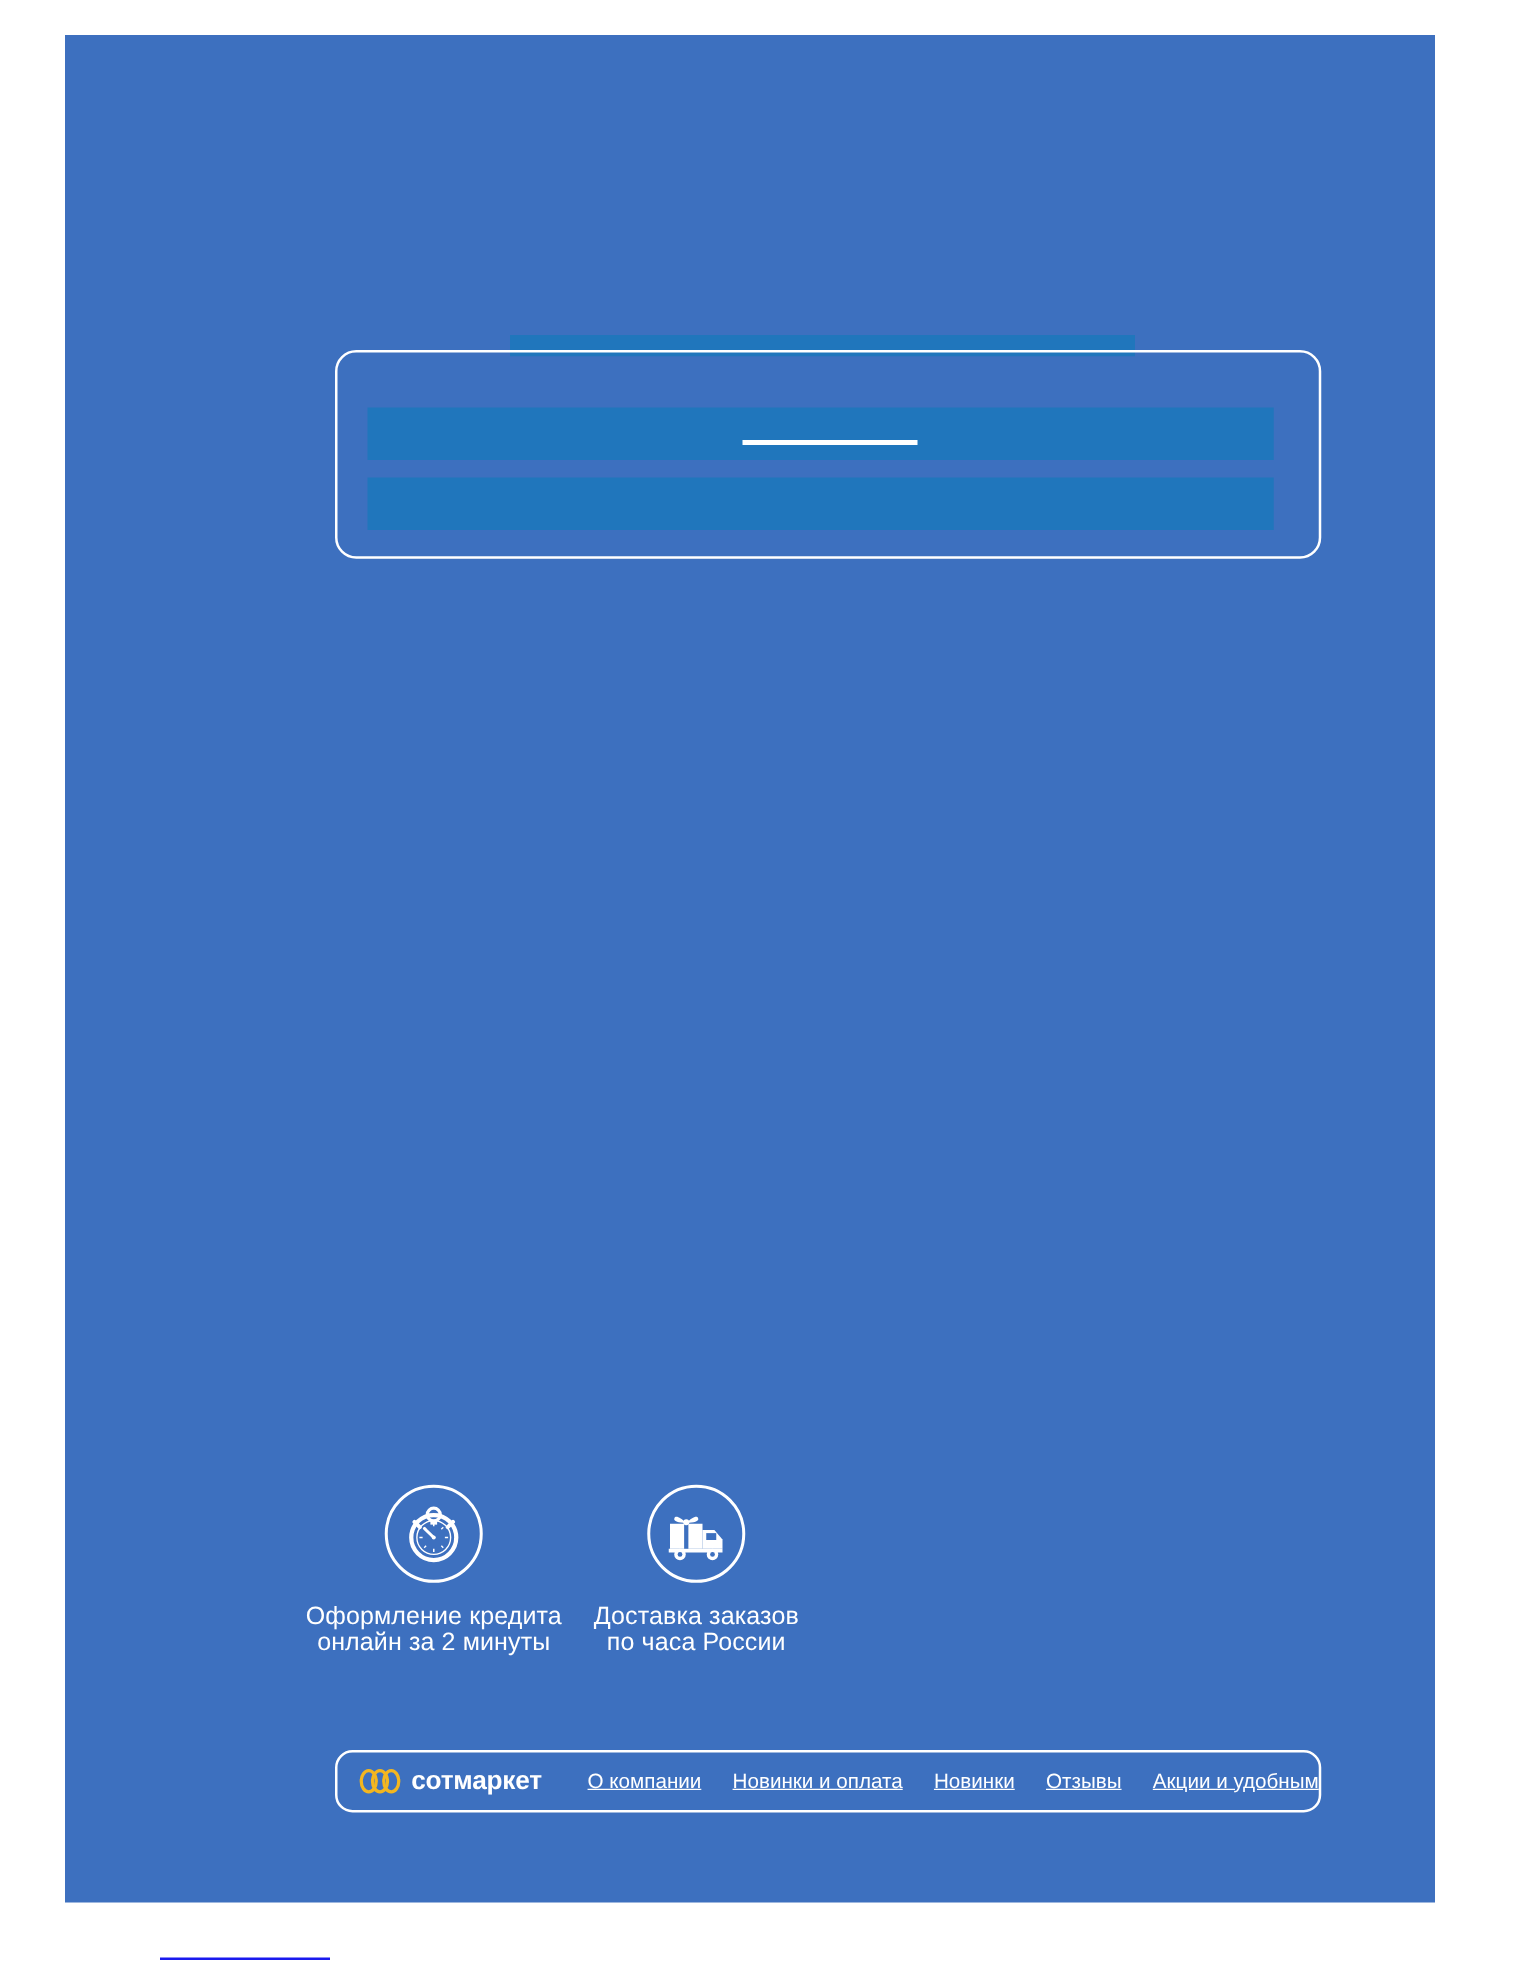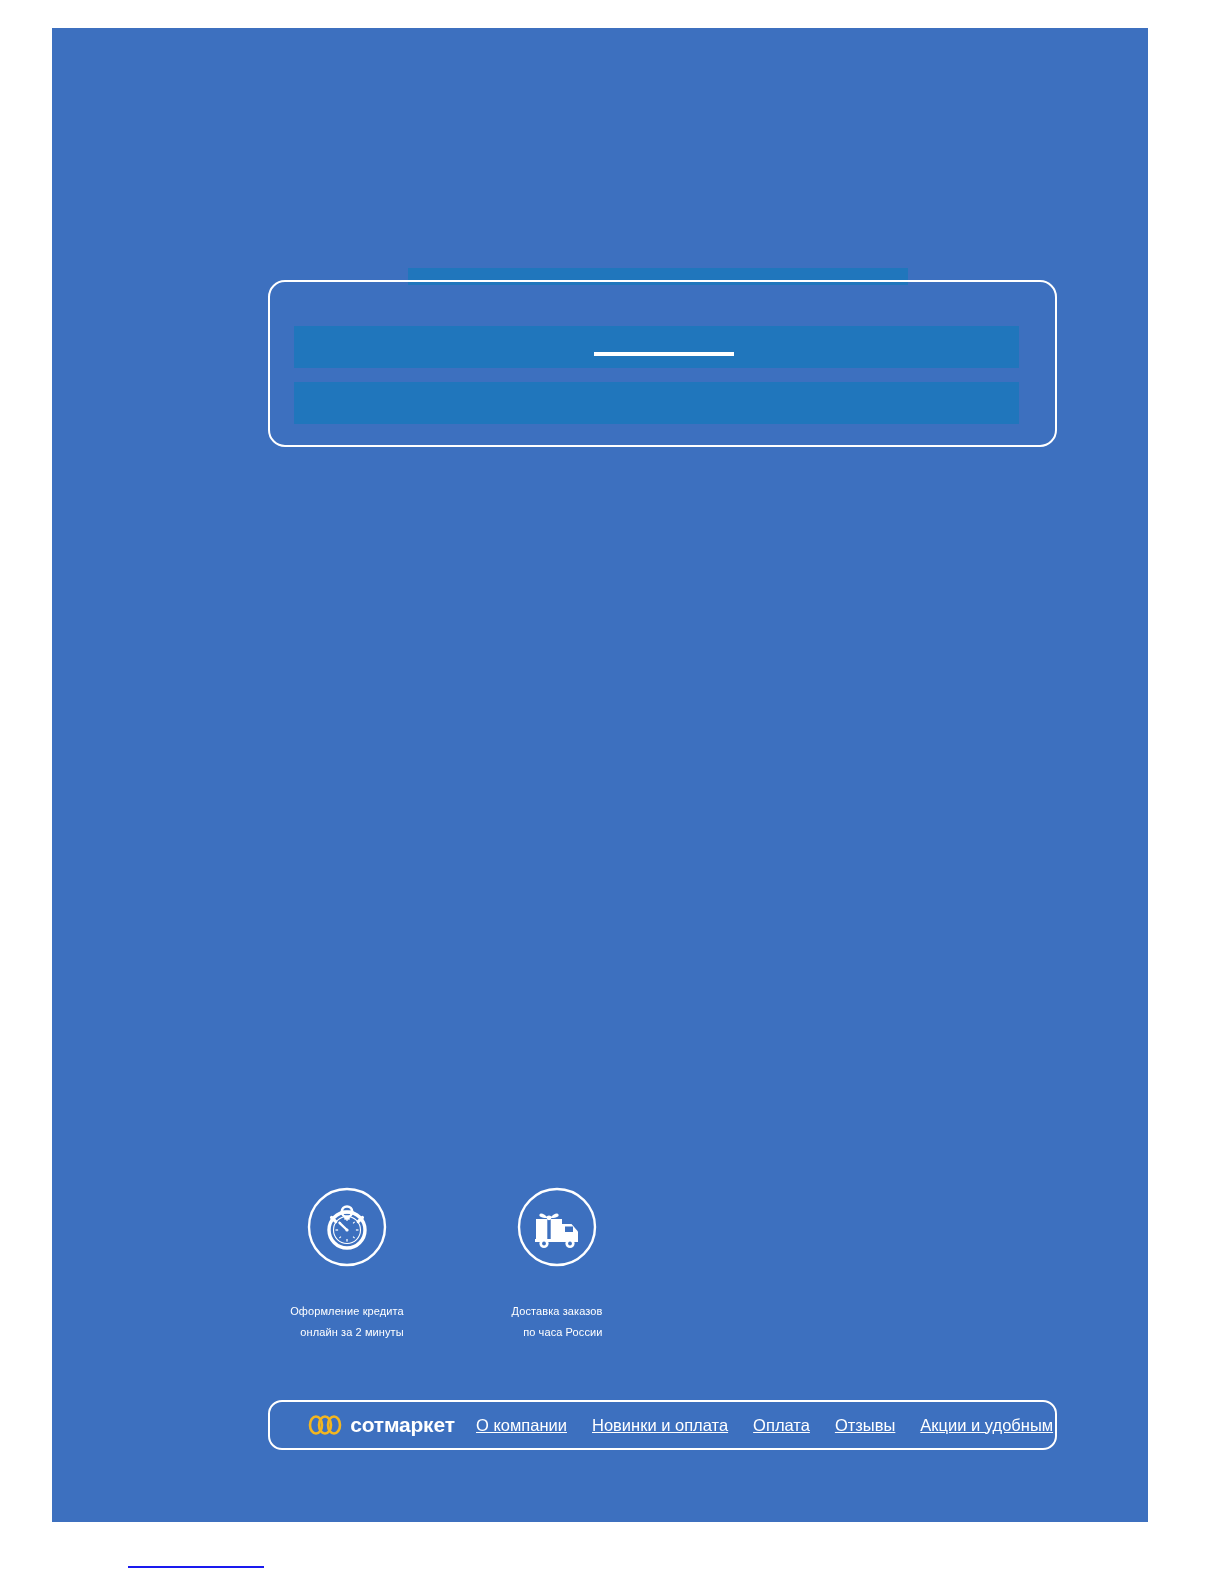--- a/index.html
+++ b/index.html
@@ -77,25 +77,25 @@
     display: flex;
     flex-direction: column;
     align-items: center;
   }
   .feature-icon {
     width: 82px;
     height: 82px;
     display: block;
   }
   .feature-label {
-    margin-top: 33px;
+    margin-top: 15px;
     color: #ffffff;
-    font-size: 11px;
+    font-size: 20px;
     line-height: 21px;
-    text-align: right;
+    text-align: center;
     white-space: pre-line;
     letter-spacing: 0.1px;
   }
 
   
   .footer-bar {
     position: absolute;
     left: 216px;
     top: 1372px;
     width: 789px;
@@ -104,21 +104,20 @@
     border-radius: 14px;
     box-sizing: border-box;
     display: flex;
     align-items: center;
   }
   .brand {
     display: flex;
     align-items: center;
     margin-left: 16px;
     width: 190px;
-    justify-content: center;
   }
   .brand-rings {
     width: 40px;
     height: 22px;
     display: block;
     flex: none;
   }
   .brand-name {
     color: #ffffff;
     font-size: 21px;
@@ -231,21 +230,21 @@
           <ellipse cx="18" cy="11" rx="6" ry="8.5" fill="none" stroke="#f3b61f" stroke-width="2.6"></ellipse>
           <ellipse cx="27" cy="11" rx="6" ry="8.5" fill="none" stroke="#f3b61f" stroke-width="2.6"></ellipse>
         </svg>
       </span>
       <span class="brand-name">сотмаркет</span>
     </div>
 
     <nav class="footer-nav">
       <a class="footer-link">О компании</a>
       <a class="footer-link">Новинки и оплата</a>
-      <a class="footer-link">Оплата</a>
+      <a class="footer-link">Новинки</a>
       <a class="footer-link">Отзывы</a>
       <a class="footer-link">Акции и удобным</a>
     </nav>
 
   </div>
 
 </div>
 
 <a class="bottom-link"></a>
 

